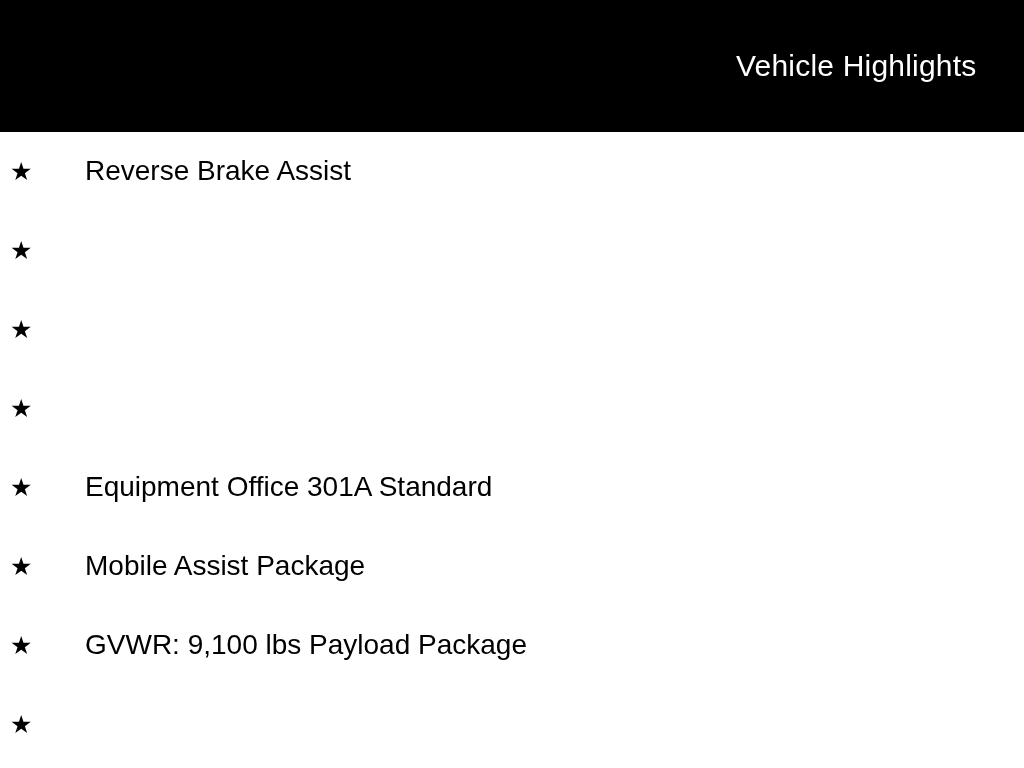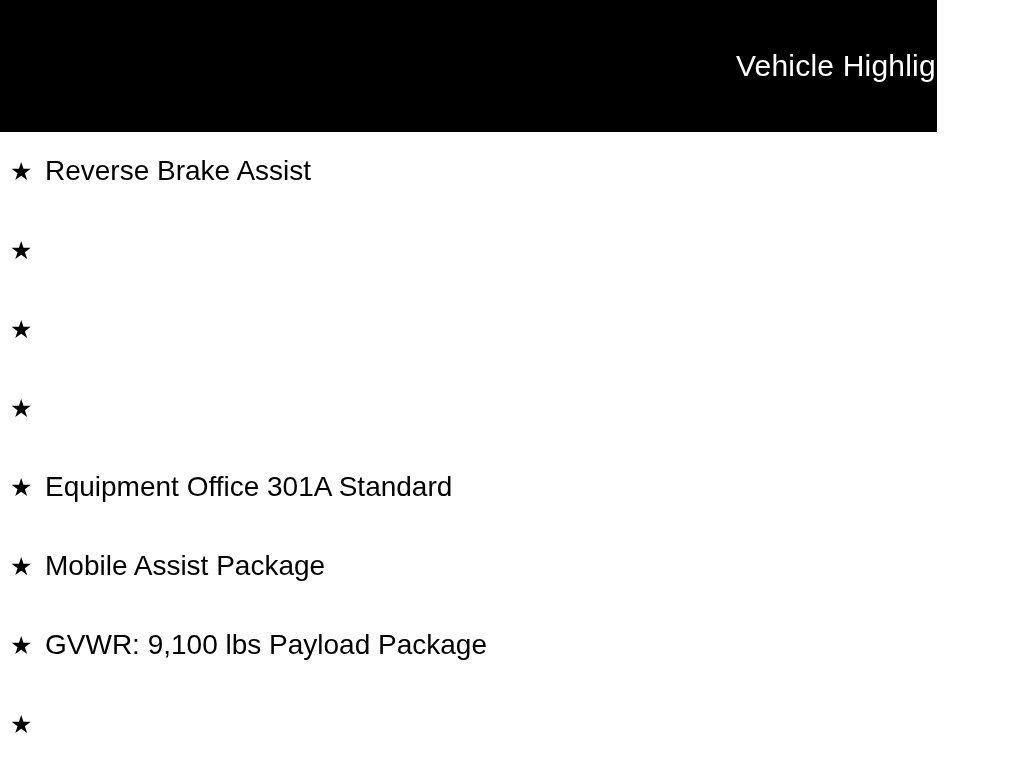--- a/index.html
+++ b/index.html
@@ -8,21 +8,21 @@
   }
   body {
     width: 1024px;
     height: 768px;
     background: #ffffff;
     font-family: "Liberation Sans", "DejaVu Sans", sans-serif;
     overflow: hidden;
   }
   .header {
     position: relative;
-    width: 937px;
+    width: 1024px;
     height: 132px;
     background: #000000;
   }
   .header-title {
     position: absolute;
     left: 736px;
     top: 50%;
     transform: translateY(-50%);
     color: #ffffff;
     font-size: 30px;
@@ -47,20 +47,21 @@
     font-size: 25px;
     color: #000000;
     line-height: 1;
     font-family: "DejaVu Sans", sans-serif;
   }
   .item-label {
     font-size: 28px;
     color: #000000;
     line-height: 1.1;
     white-space: nowrap;
+    margin-left: 40px;
   }
 </style>
 </head>
 <body>
 
 <div class="header">
   <span class="header-title">Vehicle Highlights</span>
 </div>
 
 <div class="highlight-list">

